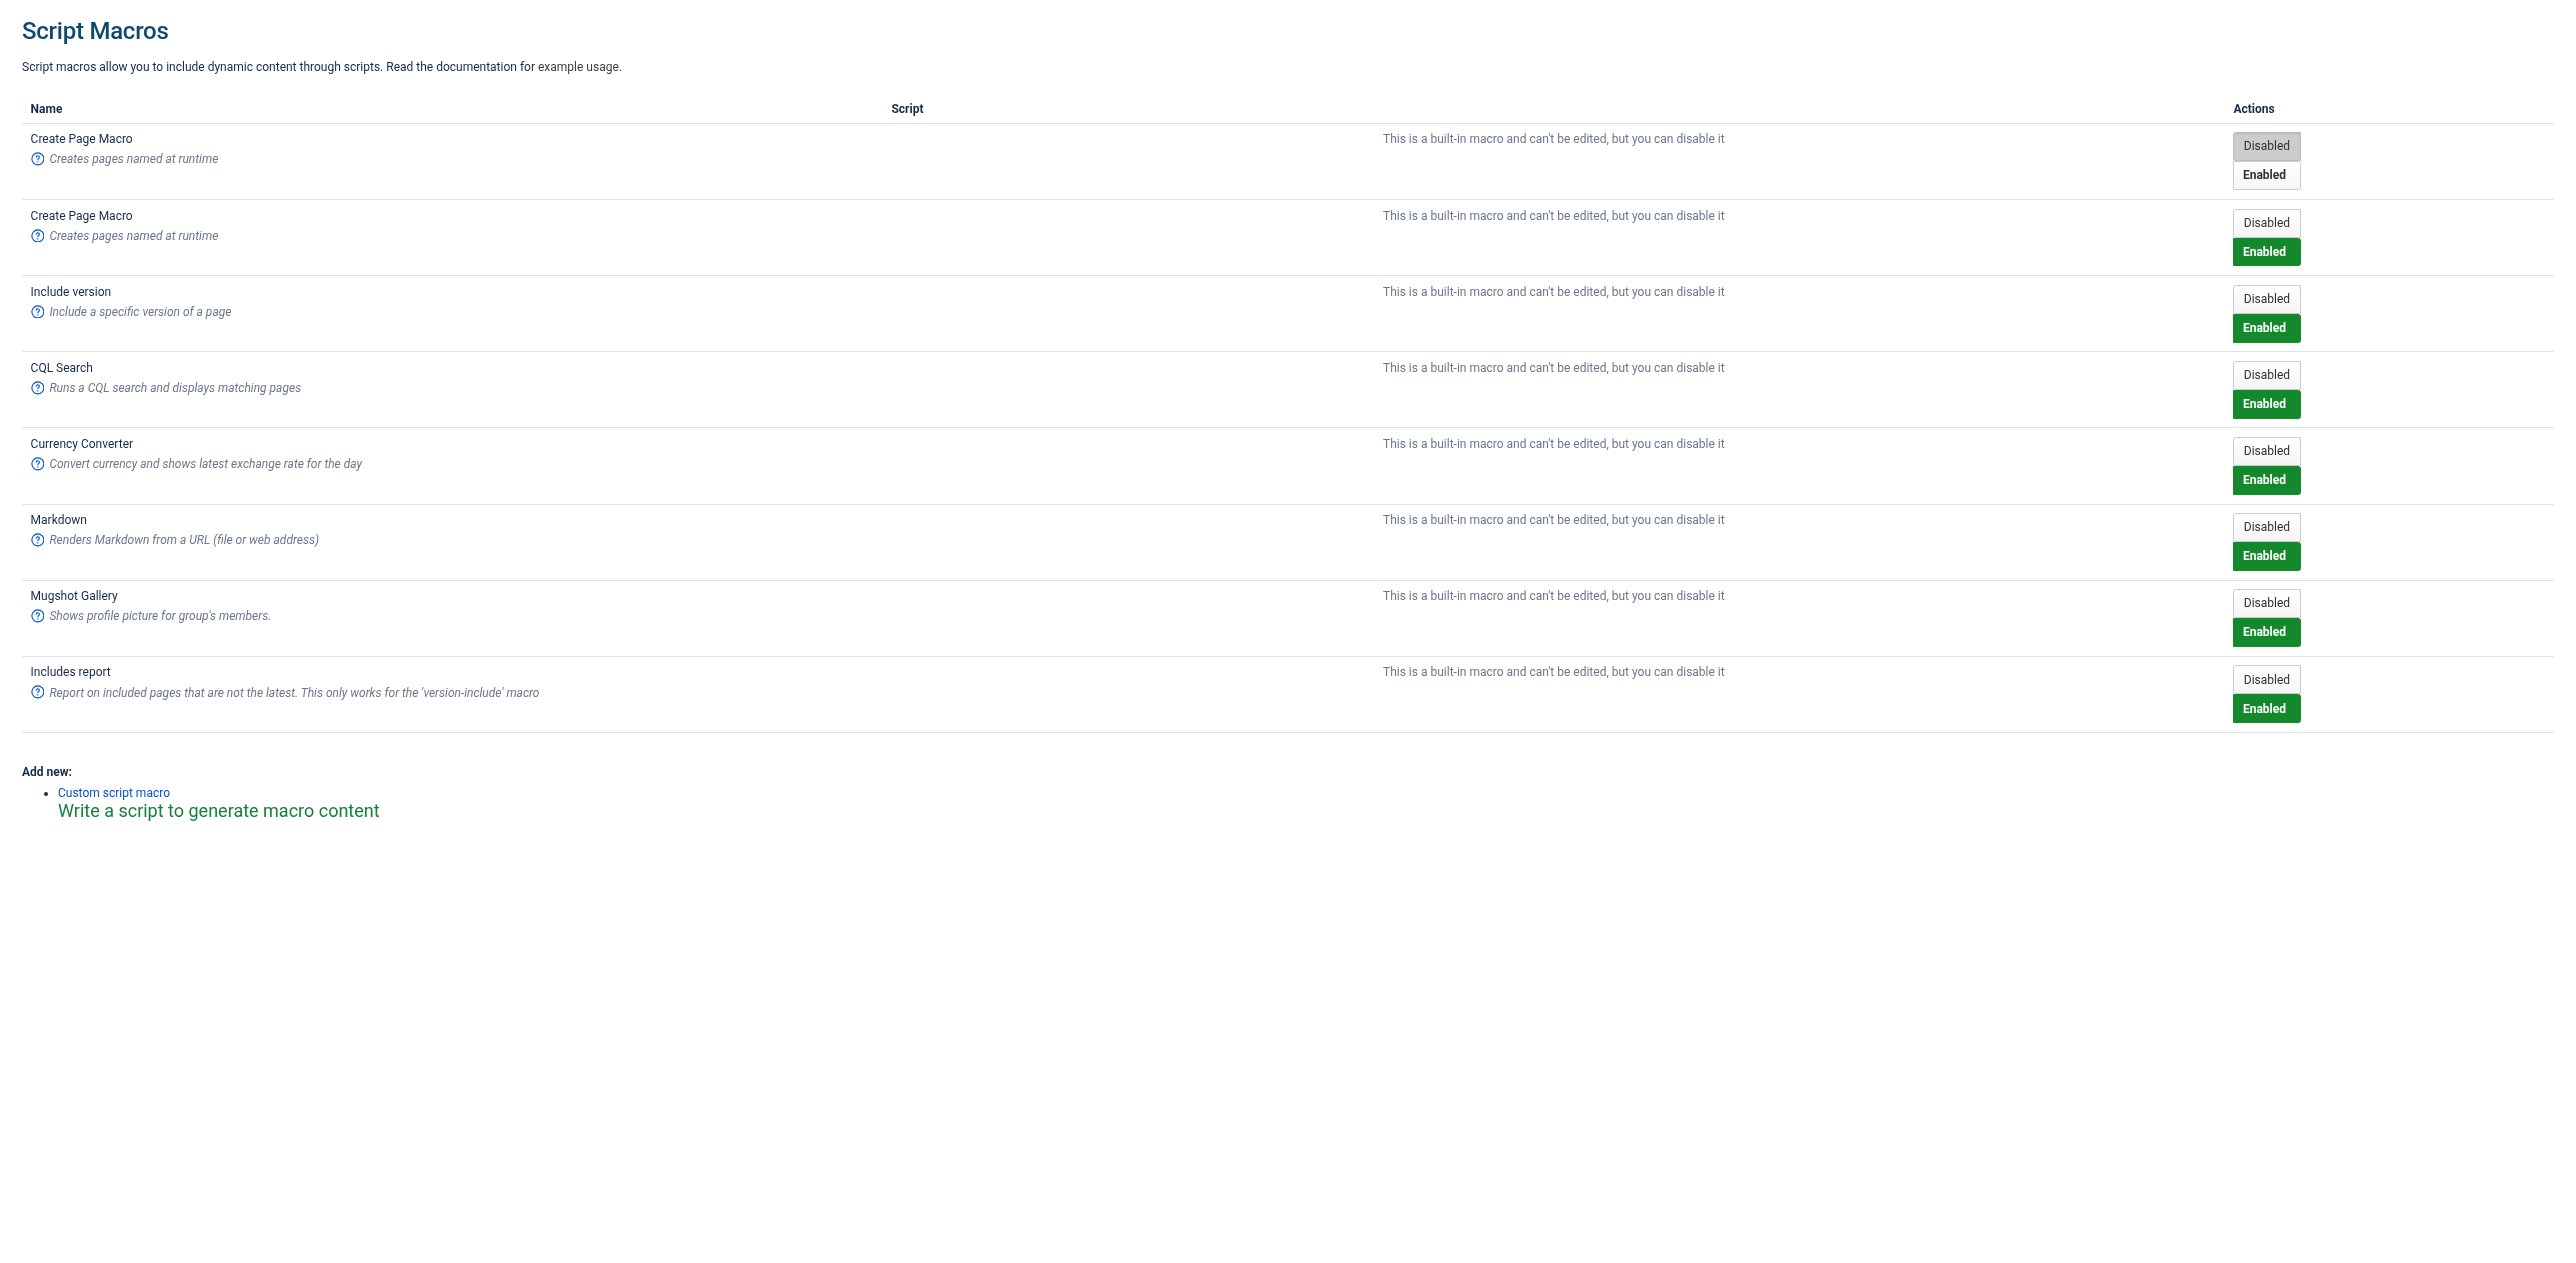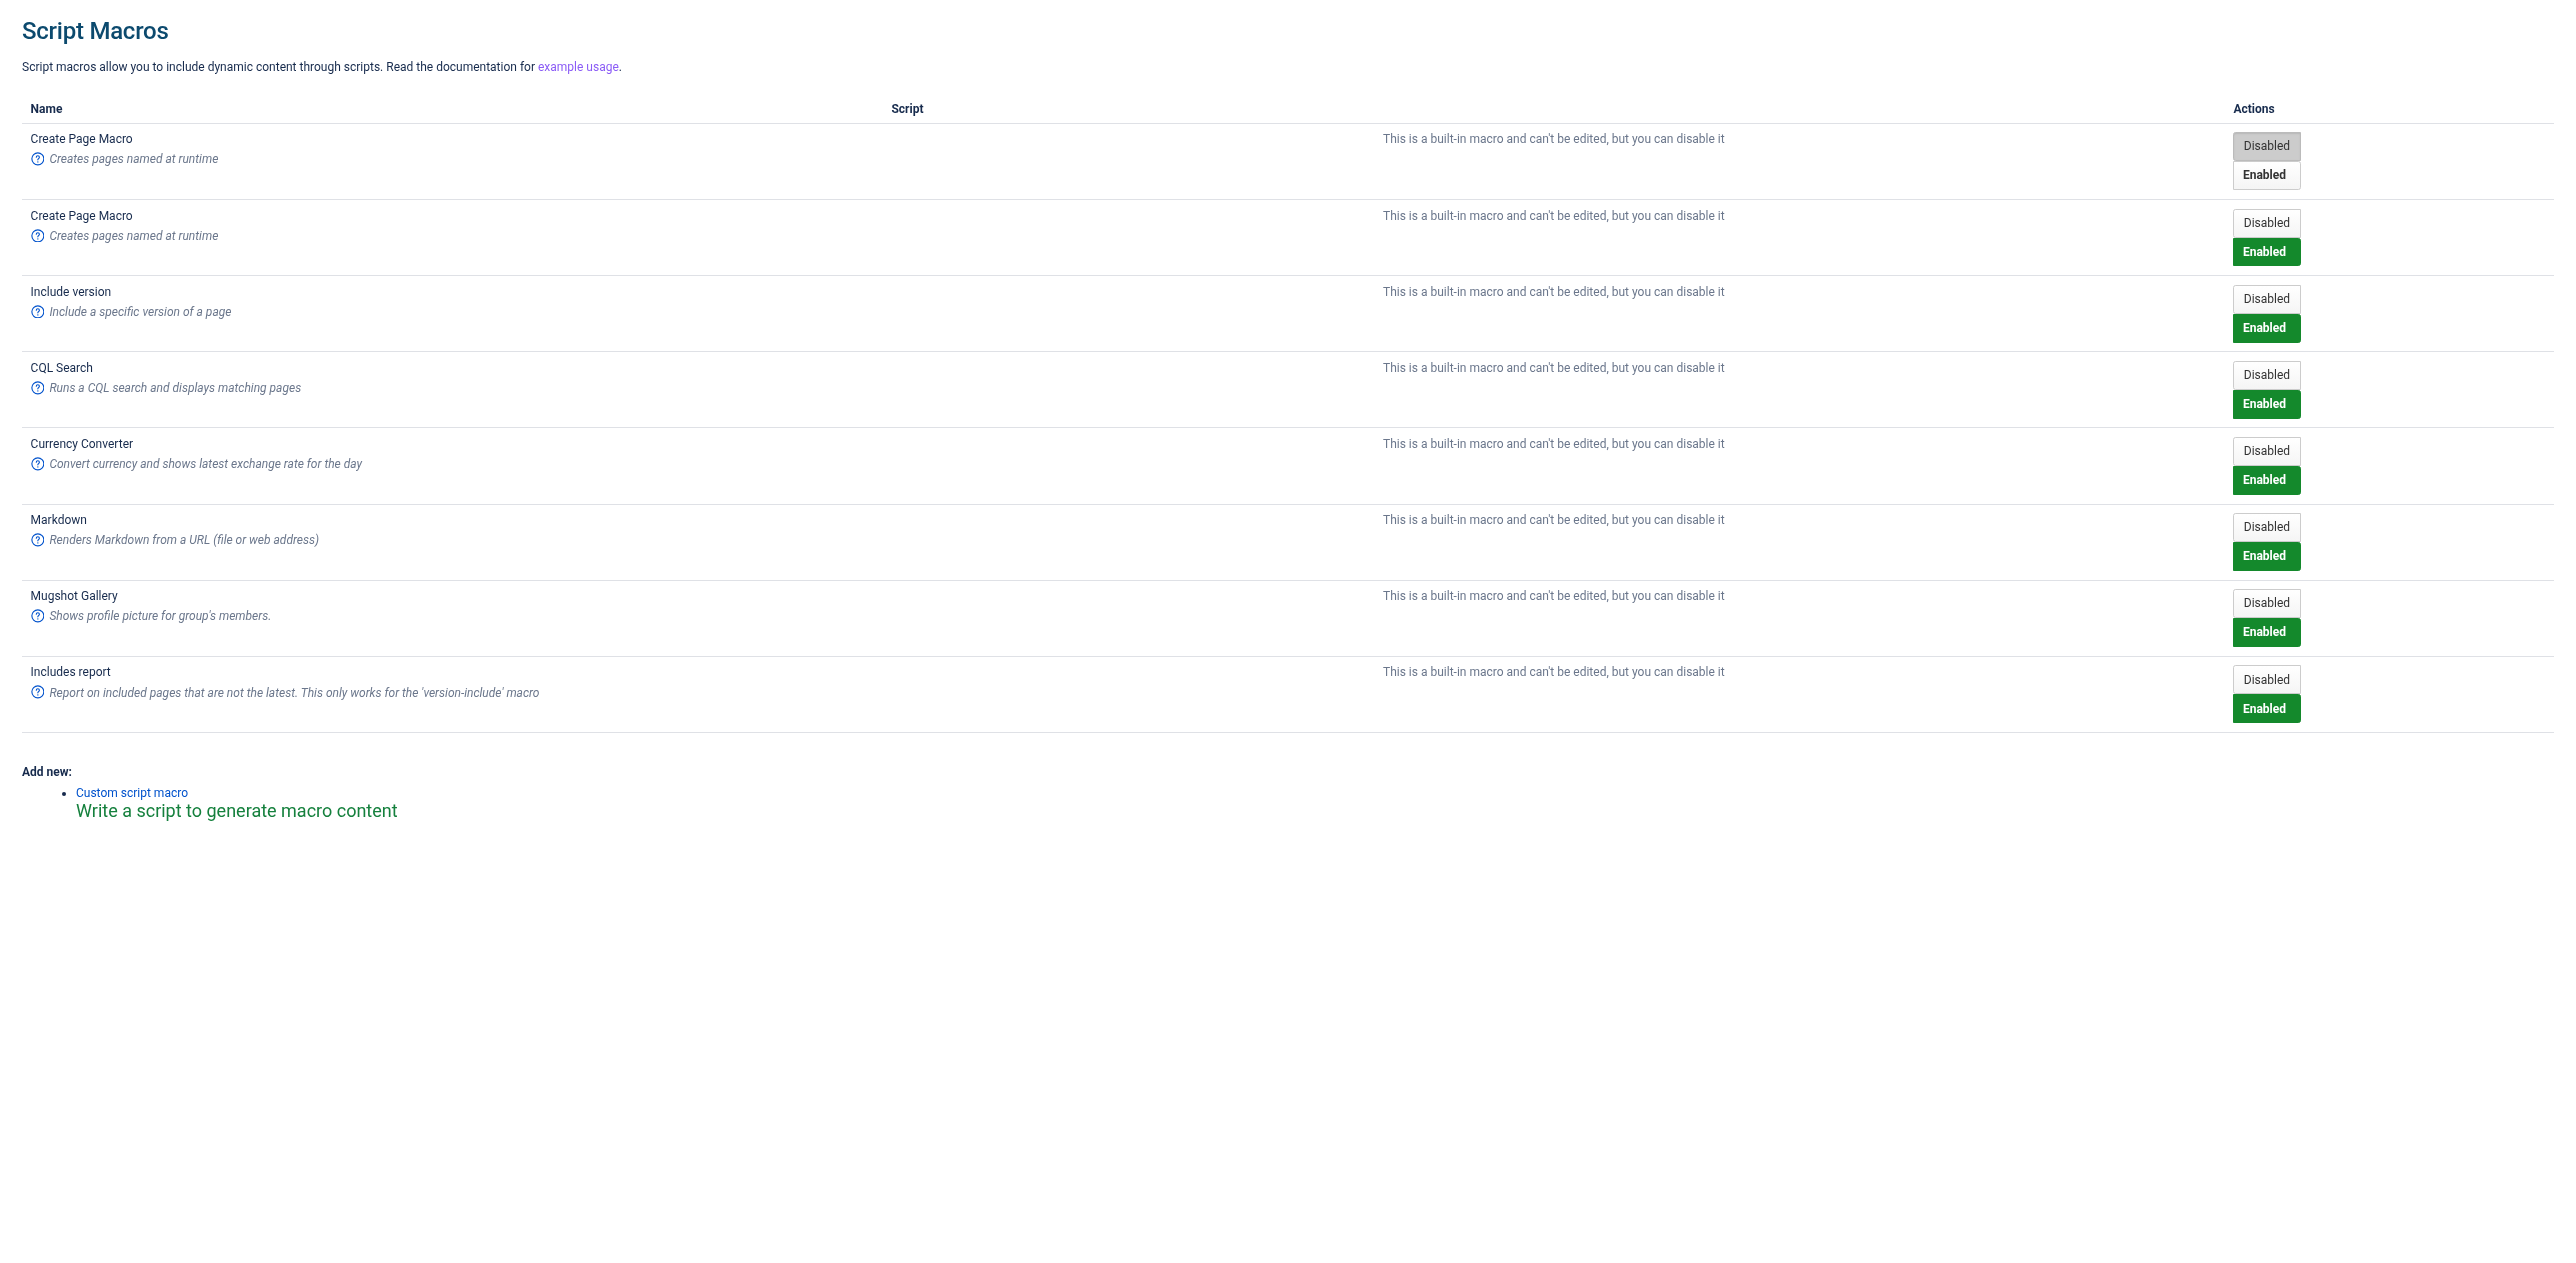--- a/index.html
+++ b/index.html
@@ -16,21 +16,21 @@
       color: #0c4a6e;
       margin-bottom: 15.4px;
       letter-spacing: -0.01em;
     }
     .intro {
       font-size: 12px;
       color: #172B4D;
       margin-bottom: 20.6px;
     }
     .intro a {
-      color: #8b5cf6;
+      color: #404040;
       text-decoration: none;
     }
     table {
       width: 100%;
       border-collapse: collapse;
     }
     thead th {
       text-align: left;
       font-size: 12px;
       font-weight: 700;
@@ -125,21 +125,21 @@
       font-weight: 700;
       font-size: 12px;
       color: #172B4D;
       margin-bottom: 6.9px;
       margin-top: 32px;
     }
     .add-new-list {
       list-style: disc;
       padding-left: 36px;
     }
-    .add-new-list li { margin-bottom: 1.7px; margin-left: 18px; }
+    .add-new-list li { margin-bottom: 1.7px; }
     .add-new-list a {
       color: #0052CC;
       text-decoration: none;
       font-size: 12px;
     }
     .add-new-list .sub {
       font-size: 18px;
       color: #15803d;
     }
   </style>

